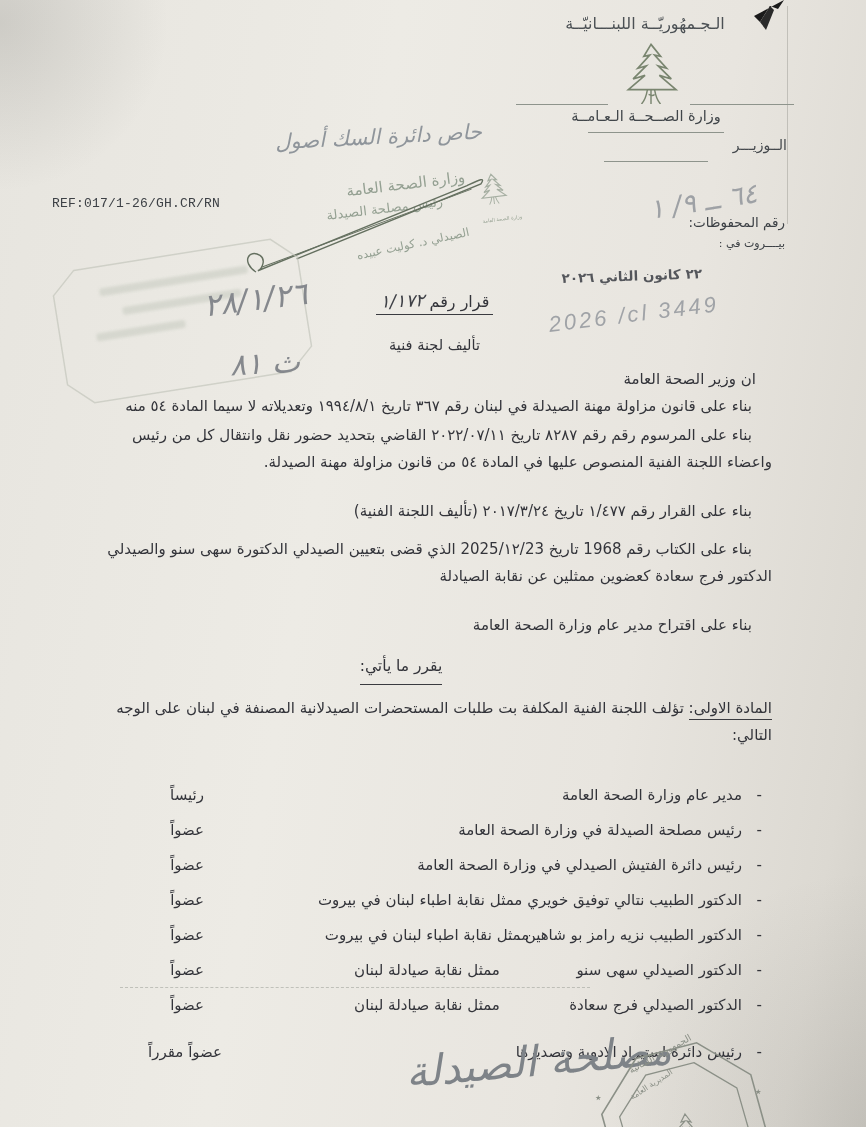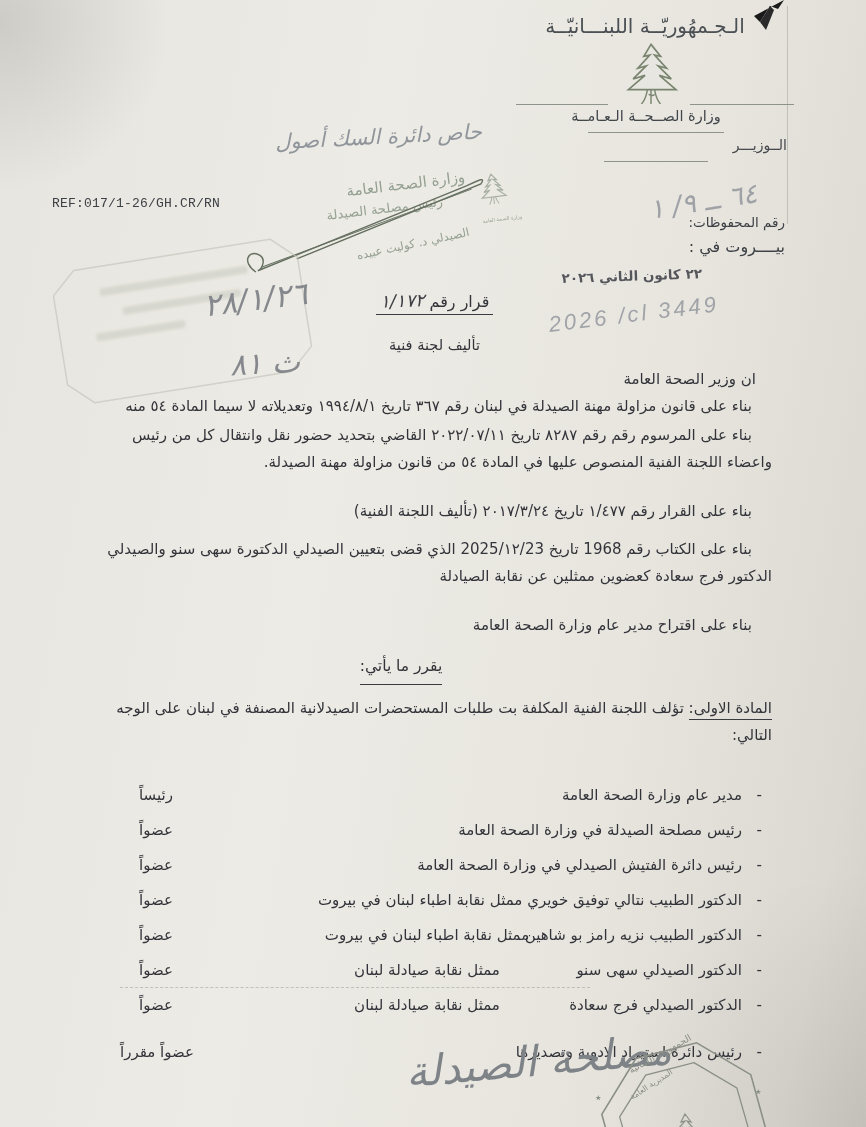--- a/index.html
+++ b/index.html
@@ -16,21 +16,21 @@
     color:#2e2f33;
     direction:rtl;
   }
   .abs{position:absolute;}
   .center{text-align:center;}
   .ink{color:#33343a;}
   .stamp-ink{color:#94a092;}
   .rule{background:#8e948c;height:1px;}
 
   
-  .republic{top:14px;left:500px;width:290px;font-size:20px;letter-spacing:1.5px;color:#4b5054;}
+  .republic{top:14px;left:500px;width:290px;font-size:16px;letter-spacing:1.5px;color:#4b5054;}
   .hdr-rule-l{top:104px;left:516px;width:92px;}
   .hdr-rule-r{top:104px;left:690px;width:104px;}
   .ministry{top:108px;left:505px;width:282px;font-size:14.5px;letter-spacing:1px;color:#41464a;}
   .ministry-u{top:132px;left:588px;width:136px;}
   .minister{top:137px;left:505px;width:282px;font-size:14px;letter-spacing:2px;color:#45494d;text-align:right;}
   .minister-u{top:161px;left:604px;width:104px;}
   .edge-line{top:6px;left:787px;width:1px;height:218px;background:#b2b0aa;opacity:.7;}
 
   
   .hand{font-style:italic;}
@@ -47,21 +47,21 @@
   .ph-stamp{top:180px;left:236px;width:265px;height:105px;transform:rotate(-7deg);}
   .ph-l1{top:0;right:30px;font-size:15px;letter-spacing:.5px;}
   .ph-l2{top:23px;right:55px;font-size:13px;}
   .ph-l3{top:62px;right:32px;font-size:11.5px;transform:rotate(-5deg);}
   .ph-cedar{top:2px;right:-14px;opacity:.8;}
   .ph-caption{top:52px;right:-22px;font-size:5px;letter-spacing:.5px;color:#9aa596;}
   .sig-svg{top:-4px;left:-12px;}
 
   
   .rec-label{top:214px;right:81px;font-size:13.5px;color:#3c4045;}
-  .beirut-label{top:237px;right:81px;font-size:16px;color:#3c4045;}
+  .beirut-label{top:237px;right:81px;font-size:11px;color:#3c4045;}
   .date-stamp{top:268px;left:542px;width:160px;font-size:13.5px;font-weight:bold;letter-spacing:-.3px;transform:rotate(-2deg);color:#54565b;}
 
   
   .reg-stamp{top:250px;left:55px;width:255px;height:142px;transform:rotate(-9deg);opacity:.85;}
   .reg-line{position:absolute;background:#d3d5cc;filter:blur(1.5px);height:8px;border-radius:3px;}
 
   
   .decision{top:290px;left:322px;width:225px;}
   .decision-line1{display:inline-block;border-bottom:1.6px solid #3a3b40;padding:0 4px 3px 4px;font-size:16px;}
   .decision-number{display:inline-block;font-size:18px;letter-spacing:2px;transform:rotate(-2deg);color:#3f4147;}
@@ -76,21 +76,21 @@
   .decree{text-align:center;margin:14px 60px 8px 0;}
   .decree span{display:inline-block;border-bottom:1.6px solid #3a3b40;padding-bottom:3px;font-size:15.5px;}
   .article{margin-top:10px;}
   .article-label{border-bottom:1.6px solid #3a3b40;padding-bottom:2px;}
 
   
   .members{top:786px;left:92px;width:676px;font-size:15px;}
   .m-row{position:relative;margin-bottom:12px;min-height:23px;padding-right:26px;}
   .m-bullet{position:absolute;right:6px;top:0;}
   .m-rep{position:absolute;left:200px;top:0;width:270px;text-align:center;}
-  .m-role{position:absolute;left:16px;top:0;width:96px;text-align:center;}
+  .m-role{position:absolute;left:16px;top:0;width:96px;}
   .m-role-wide{left:0;width:130px;}
   .m-row-last{margin-top:24px;}
   .dotted-artifact{top:986px;left:120px;width:470px;border-bottom:1.5px dashed rgba(148,151,143,.5);height:1px;}
 
   
   .staple{top:0;left:740px;}
 
   
   .seal{top:1028px;left:583px;width:205px;height:99px;color:#8b9087;}
   .seal-outer-label{position:absolute;top:20px;left:42px;font-size:9.5px;letter-spacing:2px;transform:rotate(-29deg);white-space:nowrap;}

